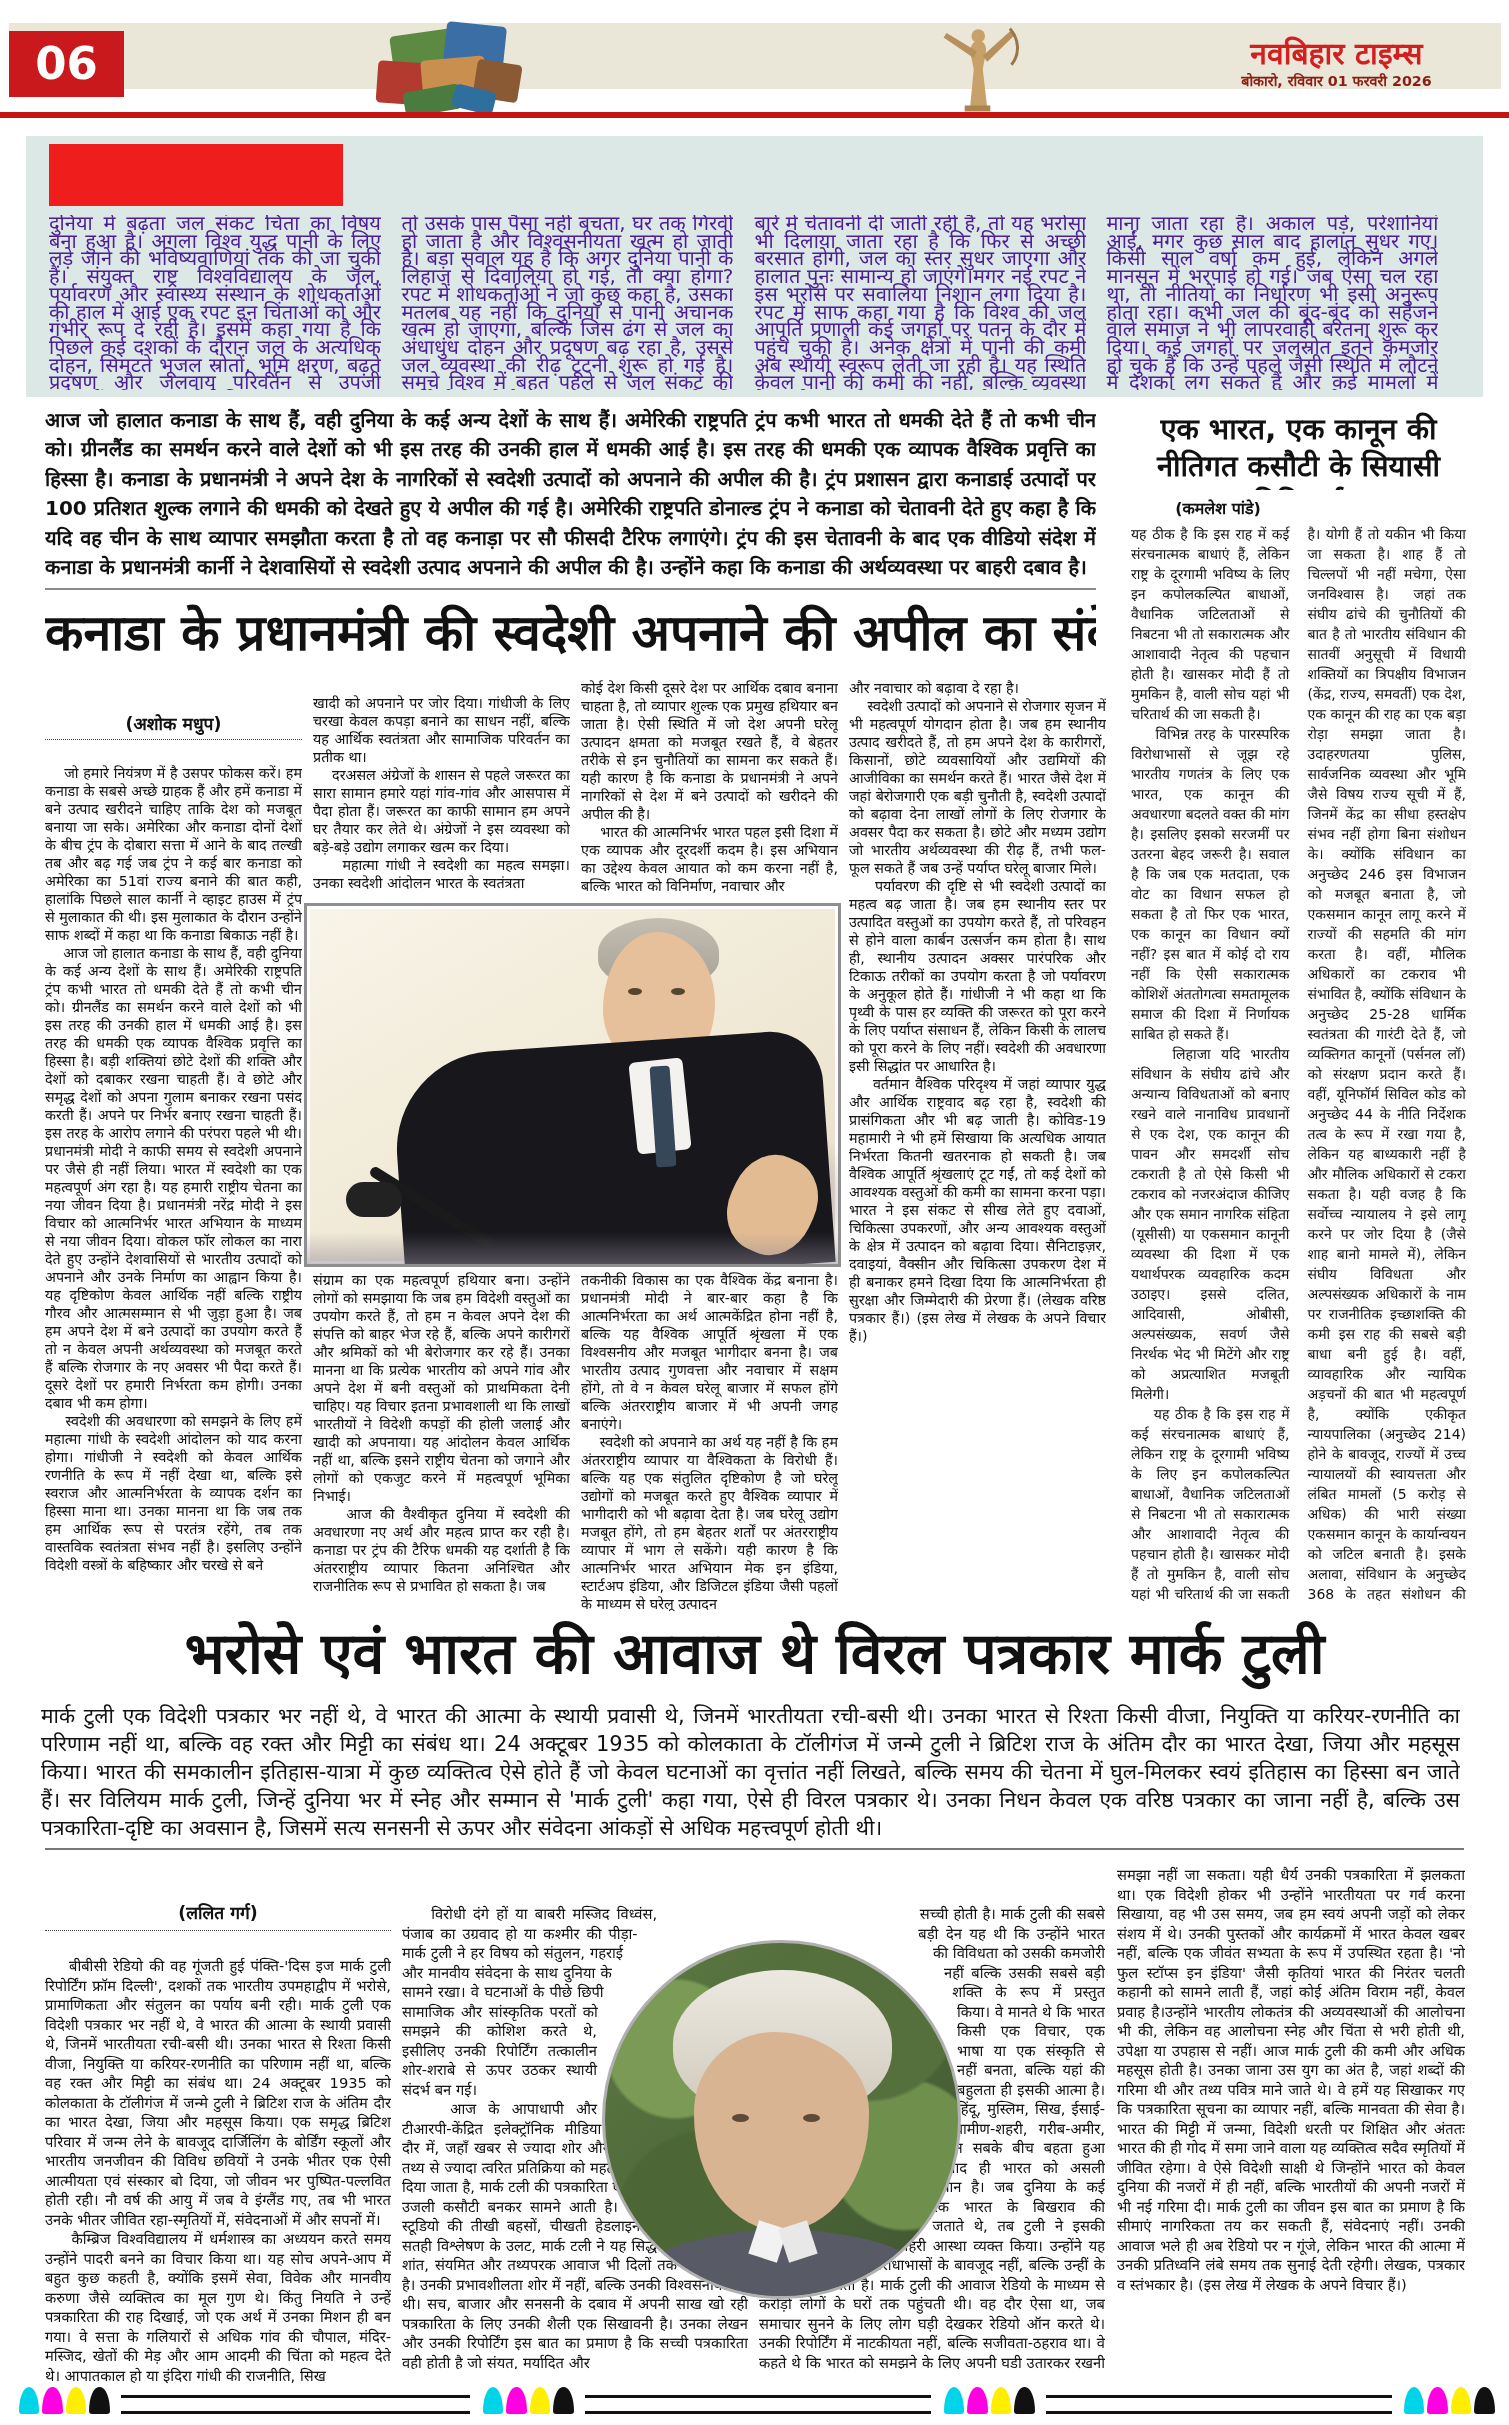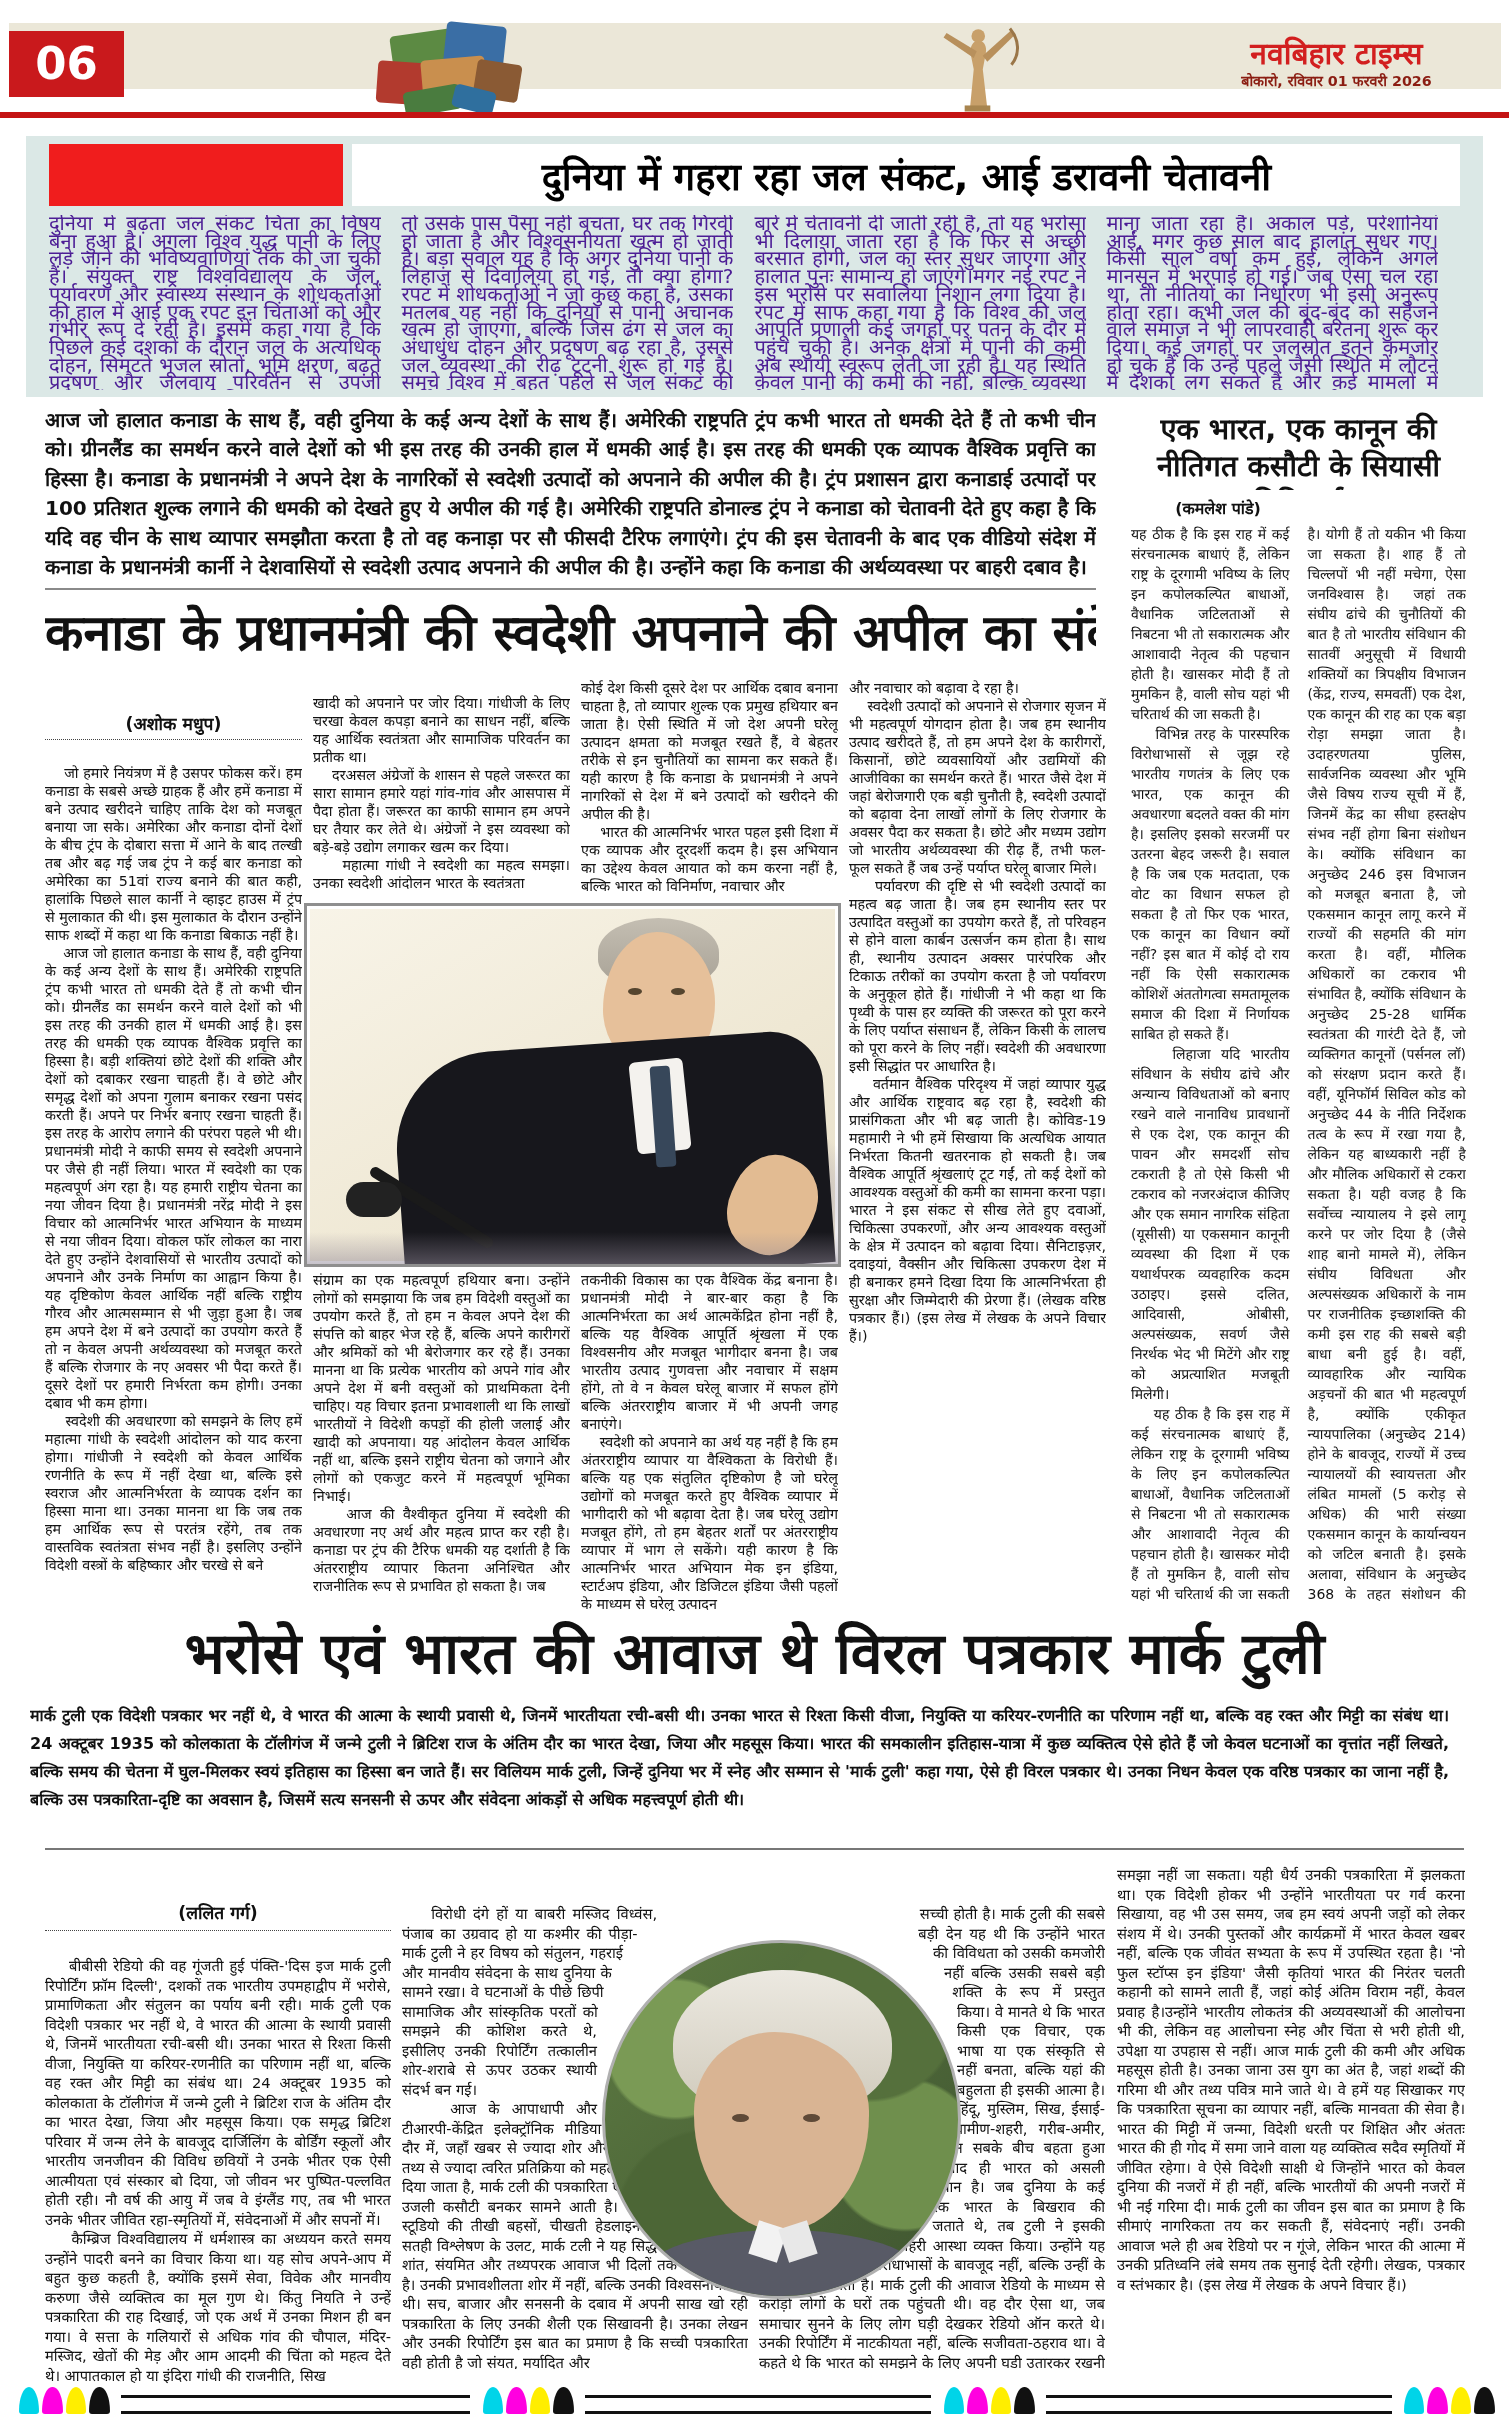--- a/index.html
+++ b/index.html
@@ -52,21 +52,21 @@
   .carney div{position:absolute;}
   
   .law-headline{left:1131px;top:411px;width:335px;height:79px;text-align:center;font-size:29px;
         font-weight:bold;line-height:37px;overflow:hidden;}
   .law-byline{left:1131px;top:497px;width:174px;text-align:center;font-weight:bold;font-size:16px;}
   .law-body{left:1131px;top:524px;width:335px;height:1088px;column-count:2;column-gap:18px;
         font-size:14px;line-height:20px;text-align:justify;overflow:hidden;white-space:pre-wrap;}
   
   .tully-headline{left:45px;top:1614px;width:1419px;height:79px;text-align:center;font-size:57px;
         font-weight:bold;line-height:79px;white-space:nowrap;overflow:hidden;}
-  .tully-intro{left:30px;top:1702px;width:1419px;height:140px;font-size:16px;font-weight:bold;
+  .tully-intro{left:41px;top:1702px;width:1419px;height:140px;font-size:21px;font-weight:normal;
         line-height:28px;text-align:justify;overflow:hidden;white-space:pre-wrap;}
   .tully-rule{left:45px;top:1848px;width:1419px;height:1.5px;background:#777;}
   .ty-col{top:1865px;width:346px;height:504px;font-size:14.7px;line-height:19.5px;}
   .ty-col1{left:45px;height:524px;}
   .ty-col2{left:402px;}
   .ty-col3{left:759px;}
   .ty-col4{left:1117px;width:348px;}
   .circ-spacer-r{float:right;width:151px;height:358px;margin-top:75px;
         shape-outside:circle(185px at 181px 179px);}
   .circ-spacer-l{float:left;width:198px;height:358px;margin-top:75px;
@@ -115,23 +115,20 @@
       <rect x="88" y="108" width="34" height="8" fill="#a8854f"></rect>
     </svg>
   </div>
 
   <div class="abs masthead">नवबिहार टाइम्स</div>
   <div class="abs dateline">बोकारो, रविवार 01 फरवरी 2026</div>
   <div class="abs red-rule"></div>
 
   <div class="abs water-panel">
     <div class="abs water-redbox"></div>
-    <div class="abs water-headstrip">
-      <span class="water-headline">दुनिया में गहरा रहा जल संकट, आई डरावनी चेतावनी</span>
-    </div>
     <div class="abs wcol" style="left:22.6px;">दुनिया में बढ़ता जल संकट चिंता का विषय बना हुआ है। अगला विश्व युद्ध पानी के लिए लड़े जाने की भविष्यवाणियां तक की जा चुकी हैं। संयुक्त राष्ट्र विश्वविद्यालय के जल, पर्यावरण और स्वास्थ्य संस्थान के शोधकर्ताओं की हाल में आई एक रपट इन चिंताओं को और गंभीर रूप दे रही है। इसमें कहा गया है कि पिछले कई दशकों के दौरान जल के अत्यधिक दोहन, सिमटते भूजल स्रोतों, भूमि क्षरण, बढ़ते प्रदूषण और जलवायु परिवर्तन से उपजी बाधाओं की वजह से दुनिया अब जल संकट की अवस्था से आगे बढ़कर 'वैश्विक जल दिवालियापन' की स्थिति में कदम रख चुकी है।जब कोई इंसान दिवालिया होता है,</div>
     <div class="abs wcol" style="left:375px;">तो उसके पास पैसा नहीं बचता, घर तक गिरवी हो जाता है और विश्वसनीयता खत्म हो जाती है। बड़ा सवाल यह है कि अगर दुनिया पानी के लिहाज से दिवालिया हो गई, तो क्या होगा? रपट में शोधकर्ताओं ने जो कुछ कहा है, उसका मतलब यह नहीं कि दुनिया से पानी अचानक खत्म हो जाएगा, बल्कि जिस ढंग से जल का अंधाधुंध दोहन और प्रदूषण बढ़ रहा है, उससे जल व्यवस्था की रीढ़ टूटनी शुरू हो गई है। समूचे विश्व में बहुत पहले से जल संकट की चर्चा होती रही है, मगर इसे एक ऐसे झटके की तरह देखा जाता रहा है, जिससे समय के साथ उबरा जा सकता है। अगर जल संकट के</div>
     <div class="abs wcol" style="left:728px;">बारे में चेतावनी दी जाती रही है, तो यह भरोसा भी दिलाया जाता रहा है कि फिर से अच्छी बरसात होगी, जल का स्तर सुधर जाएगा और हालात पुनः सामान्य हो जाएंगे।मगर नई रपट ने इस भरोसे पर सवालिया निशान लगा दिया है। रपट में साफ कहा गया है कि विश्व की जल आपूर्ति प्रणाली कई जगहों पर पतन के दौर में पहुंच चुकी है। अनेक क्षेत्रों में पानी की कमी अब स्थायी स्वरूप लेती जा रही है। यह स्थिति केवल पानी की कमी की नहीं, बल्कि व्यवस्था के टूटने की ओर संकेत करती है। ऐसे में अब हमें पानी के बारे में अपने सोचने का ढंग बदलना होगा।अब तक जल संकट को एक अस्थायी समस्या</div>
     <div class="abs wcol" style="left:1080px;">माना जाता रहा है। अकाल पड़े, परेशानियां आईं, मगर कुछ साल बाद हालात सुधर गए। किसी साल वर्षा कम हुई, लेकिन अगले मानसून में भरपाई हो गई। जब ऐसा चल रहा था, तो नीतियों का निर्धारण भी इसी अनुरूप होता रहा। कभी जल की बूंद-बूंद को सहेजने वाले समाज ने भी लापरवाही बरतना शुरू कर दिया। कई जगहों पर जलस्रोत इतने कमजोर हो चुके हैं कि उन्हें पहले जैसी स्थिति में लौटने में दशकों लग सकते हैं और कई मामलों में शायद लौटना संभव ही न हो पाए।  हम दिवालियापन को व्यक्ति के आर्थिक रूप से कंगाल होने के संदर्भ में ही समझते आए हैं।</div>
   </div>
 
   <div class="abs canada-intro">आज जो हालात कनाडा के साथ हैं, वही दुनिया के कई अन्य देशों के साथ हैं। अमेरिकी राष्ट्रपति ट्रंप कभी भारत तो धमकी देते हैं तो कभी चीन को। ग्रीनलैंड का समर्थन करने वाले देशों को भी इस तरह की उनकी हाल में धमकी आई है। इस तरह की धमकी एक व्यापक वैश्विक प्रवृत्ति का हिस्सा है। कनाडा के प्रधानमंत्री ने अपने देश के नागरिकों से स्वदेशी उत्पादों को अपनाने की अपील की है। ट्रंप प्रशासन द्वारा कनाडाई उत्पादों पर 100 प्रतिशत शुल्क लगाने की धमकी को देखते हुए ये अपील की गई है। अमेरिकी राष्ट्रपति डोनाल्ड ट्रंप ने कनाडा को चेतावनी देते हुए कहा है कि यदि वह चीन के साथ व्यापार समझौता करता है तो वह कनाड़ा पर सौ फीसदी टैरिफ लगाएंगे। ट्रंप की इस चेतावनी के बाद एक वीडियो संदेश में कनाडा के प्रधानमंत्री कार्नी ने देशवासियों से स्वदेशी उत्पाद अपनाने की अपील की है। उन्होंने कहा कि कनाडा की अर्थव्यवस्था पर बाहरी दबाव है।</div>
   <div class="abs canada-rule"></div>
   <div class="abs canada-headline">कनाडा के प्रधानमंत्री की स्वदेशी अपनाने की अपील का संदेश</div>
 

